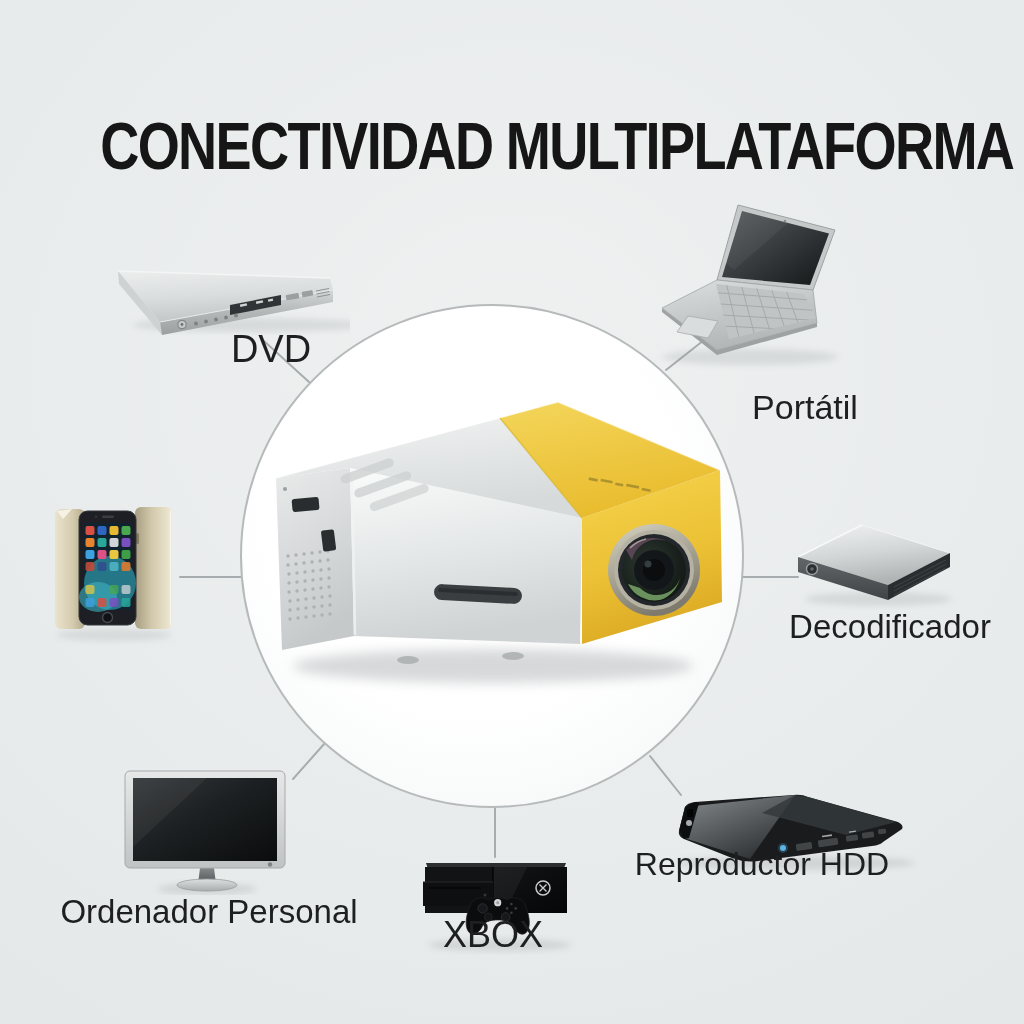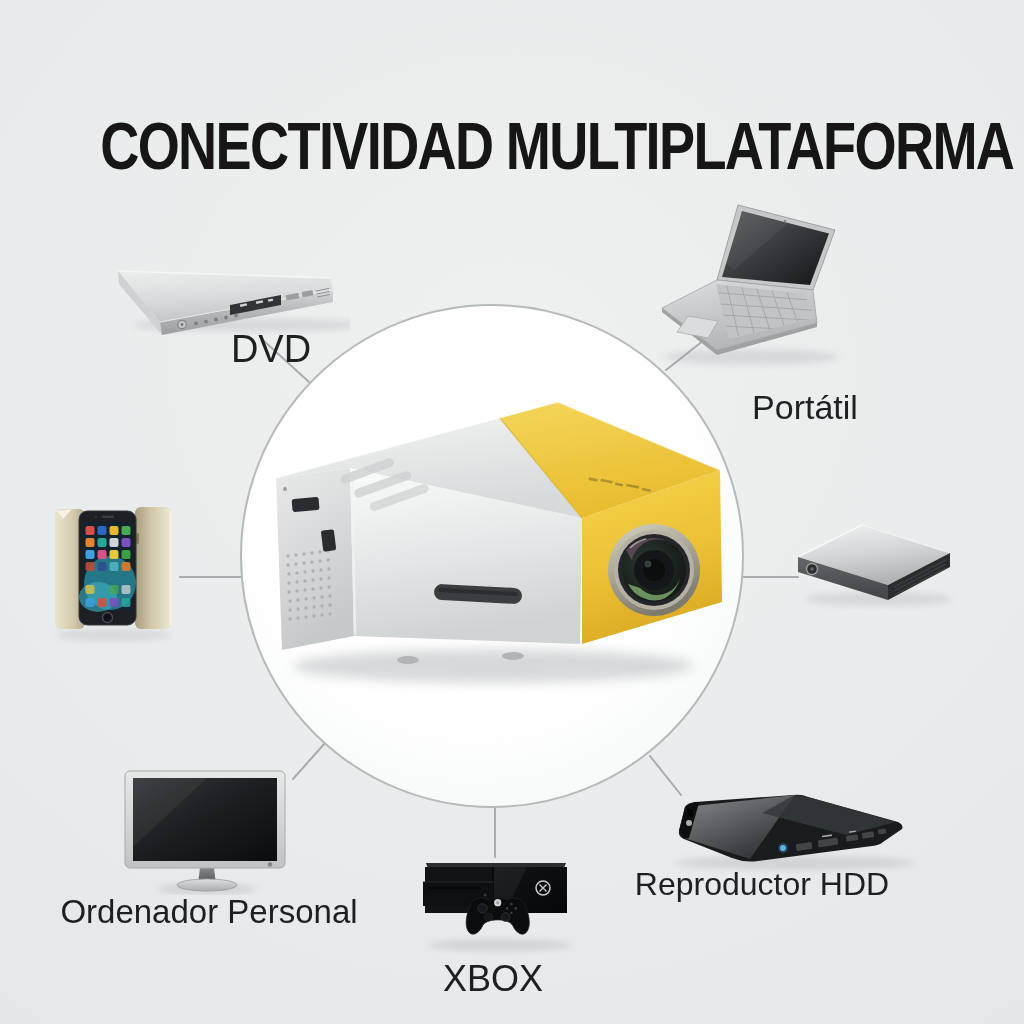--- a/index.html
+++ b/index.html
@@ -247,20 +247,21 @@
       <polygon points="98,70 160,38 160,52 98,85" fill="#292d2f"></polygon>
       <g stroke="#3c4043" stroke-width="1.2">
         <line x1="104" y1="72" x2="156" y2="45"></line>
           <line x1="104" y1="76" x2="156" y2="49"></line>
           <line x1="104" y1="80" x2="156" y2="53"></line>
       </g>
       <circle cx="22" cy="54" r="5.5" fill="#2c2f31" stroke="#9a9ea0" stroke-width="1.4"></circle>
       <circle cx="22" cy="54" r="1.8" fill="#63676a"></circle>
     </svg>
   </div>
+  <div class="dev-label" style="left:890px; top:608px; font-size:33px;">Decodificador</div>
 
   <div class="device" style="left:115px; top:755px;">
     <svg width="200" height="140" viewBox="0 0 200 140">
       <defs>
         <linearGradient id="monBez" x1="0" y1="0" x2="0" y2="1">
           <stop offset="0" stop-color="#e7e9e9"></stop>
             <stop offset="1" stop-color="#c0c3c4"></stop>
         </linearGradient>
         <linearGradient id="monScr" x1="0" y1="0" x2="1" y2="1">
           <stop offset="0" stop-color="#35383a"></stop>
@@ -324,21 +325,21 @@
         <circle cx="38" cy="32" r="5.5" fill="#141619" stroke="#26282b" stroke-width="1"></circle>
         <g fill="#3a3d40">
             <circle cx="70" cy="14" r="1.8"></circle>
             <circle cx="76" cy="20" r="1.8"></circle>
             <circle cx="70" cy="26" r="1.8"></circle>
             <circle cx="64" cy="20" r="1.8"></circle>
           </g>
       </g>
     </svg>
   </div>
-  <div class="dev-label" style="left:493px; top:958px; font-size:36px;">XBOX</div>
+  <div class="dev-label" style="left:493px; top:914px; font-size:36px;">XBOX</div>
 
   <div class="device" style="left:650px; top:775px;">
     <svg width="290" height="100" viewBox="0 0 290 100">
       <defs>
         <linearGradient id="hddSheen" x1="0" y1="0" x2="0.7" y2="1">
           <stop offset="0" stop-color="#8d9295"></stop>
             <stop offset=".6" stop-color="#54585b"></stop>
             <stop offset="1" stop-color="#2e3234"></stop>
         </linearGradient>
         <filter id="softBlur7" x="-40%" y="-40%" width="180%" height="180%">
@@ -362,21 +363,21 @@
         <rect x="228" y="54" width="8" height="5" rx="1.5" transform="rotate(-8 232 56)"></rect>
       </g>
       <g fill="#c9ccce" opacity=".8">
         <rect x="172" y="60" width="10" height="1.6" transform="rotate(-8 177 61)"></rect>
         <rect x="199" y="56" width="7" height="1.4" transform="rotate(-8 202 57)"></rect>
       </g>
       <circle cx="133" cy="73" r="3" fill="#5ab4e4"></circle>
       <circle cx="133" cy="73" r="5" fill="#5ab4e4" opacity=".25"></circle>
     </svg>
   </div>
-  <div class="dev-label" style="left:762px; top:846px; font-size:32px;margin-top:20px;">Reproductor HDD</div>
+  <div class="dev-label" style="left:762px; top:846px; font-size:32px;">Reproductor HDD</div>
 
   <div id="projector">
     <svg width="470" height="310" viewBox="0 0 470 310">
       <defs>
         <linearGradient id="prTopW" x1="0" y1="0" x2="0.35" y2="1">
           <stop offset="0" stop-color="#f2f4f4"></stop>
             <stop offset="1" stop-color="#d7dada"></stop>
         </linearGradient>
         <linearGradient id="prTopY" x1="0" y1="0" x2="0.35" y2="1">
           <stop offset="0" stop-color="#f4d65b"></stop>

